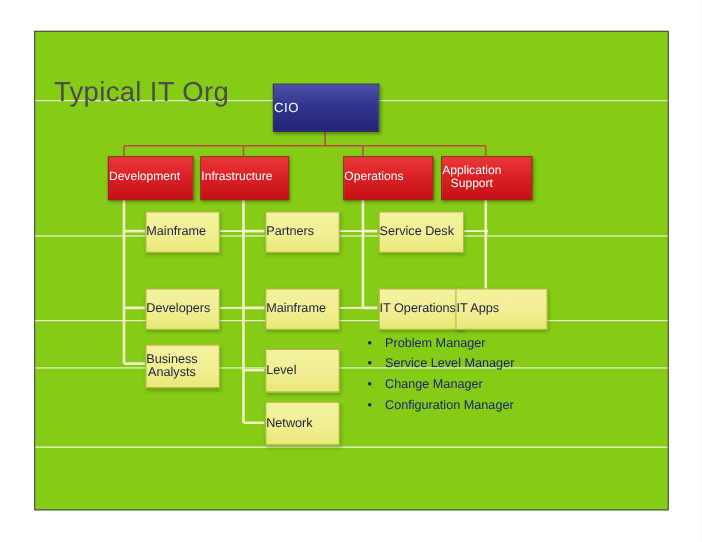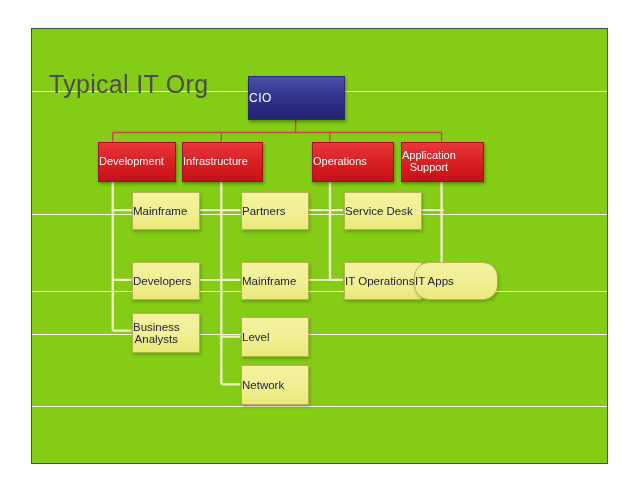--- a/index.html
+++ b/index.html
@@ -215,20 +215,26 @@
     <span>Network</span>
   </div>
 
   <div class="node leaf" style="left:312px; top:163px; width:78px; height:38px;">
     <span>Service Desk</span>
   </div>
   <div class="node leaf" style="left:312px; top:233px; width:78px; height:38px;">
     <span>IT Operations</span>
   </div>
 
-  <div class="node leaf" style="left:382px; top:233px; width:84px; height:38px;border-radius:15px;">
+  <div class="node leaf" style="left:382px; top:233px; width:84px; height:38px;">
     <span>IT Apps</span>
   </div>
 
   <div id="question">
+    <ul>
+      <li>Problem Manager</li>
+      <li>Service Level Manager</li>
+      <li>Change Manager</li>
+      <li>Configuration Manager</li>
+    </ul>
   </div>
 
 </div>
 
 </body></html>

